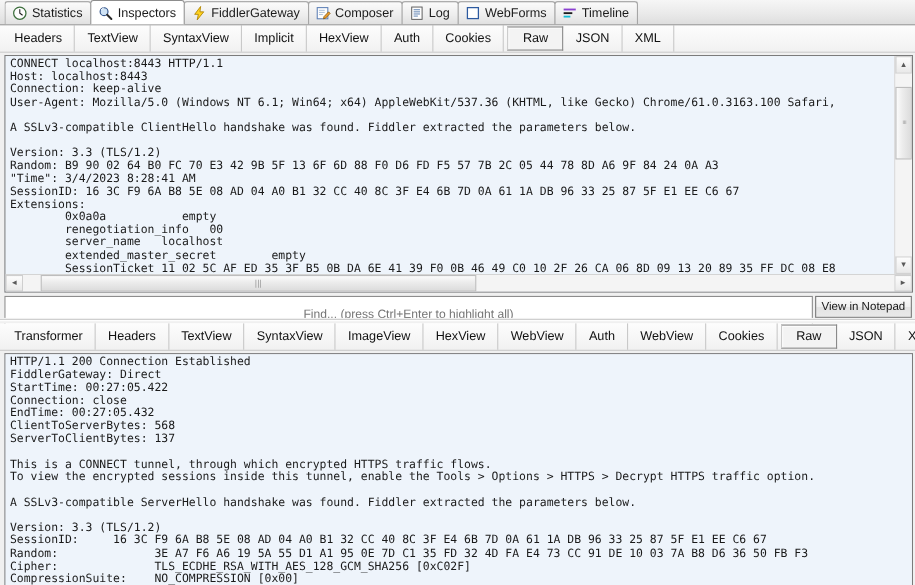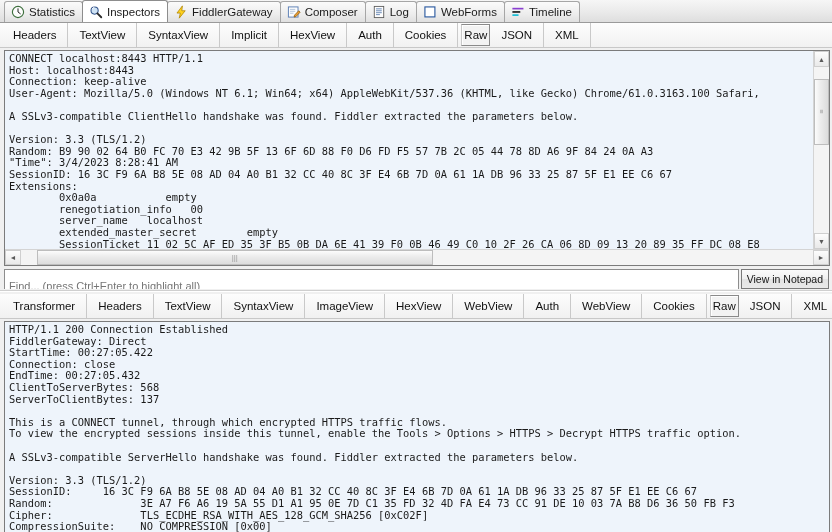--- a/index.html
+++ b/index.html
@@ -72,21 +72,21 @@
     align-items: center;
     border-right: 1px solid #c9c9c9;
     white-space: nowrap;
     background: transparent;
   }
   .stab.pressed {
     background: #f3f3f3;
     border: 1px solid #8a8a8a;
     border-right-color:#8a8a8a;
     box-shadow: inset 1px 1px 0 #ffffff;
-    padding: 0 2px;
+    padding: 0 13px;
     margin: 1px 0 1px 3px;
   }
   .stab.sep-left { border-left: 1px solid #c9c9c9; }
   .stab-fill { flex: 1 1 auto; border-right: none; }
 
   
   .pane { position: relative; flex: 0 0 auto; background:#f0f0f0; }
   .textwrap {
     position: relative;
     margin: 2px 2px 0 4px;
@@ -175,20 +175,21 @@
     flex: 1 1 auto;
     border: 1px solid #8d8d8d;
     background: #ffffff;
     font-size: 11px;
     color: #4d4d4d;
     padding: 16px 4px;
     display: flex;
     align-items: center;
     font-family: "Liberation Sans", sans-serif;
     outline: none;
+    text-align: center;
   }
   .notepadbtn {
     flex: 0 0 auto;
     margin-left: 2px;
     border: 1px solid #7a7a7a;
     background: linear-gradient(to bottom,#fbfbfb 0%,#f0f0f0 48%,#e3e3e3 52%,#e9e9e9 100%);
     font-size: 10.5px;
     color: #161616;
     padding: 0 5px;
     display: flex; align-items: center;

